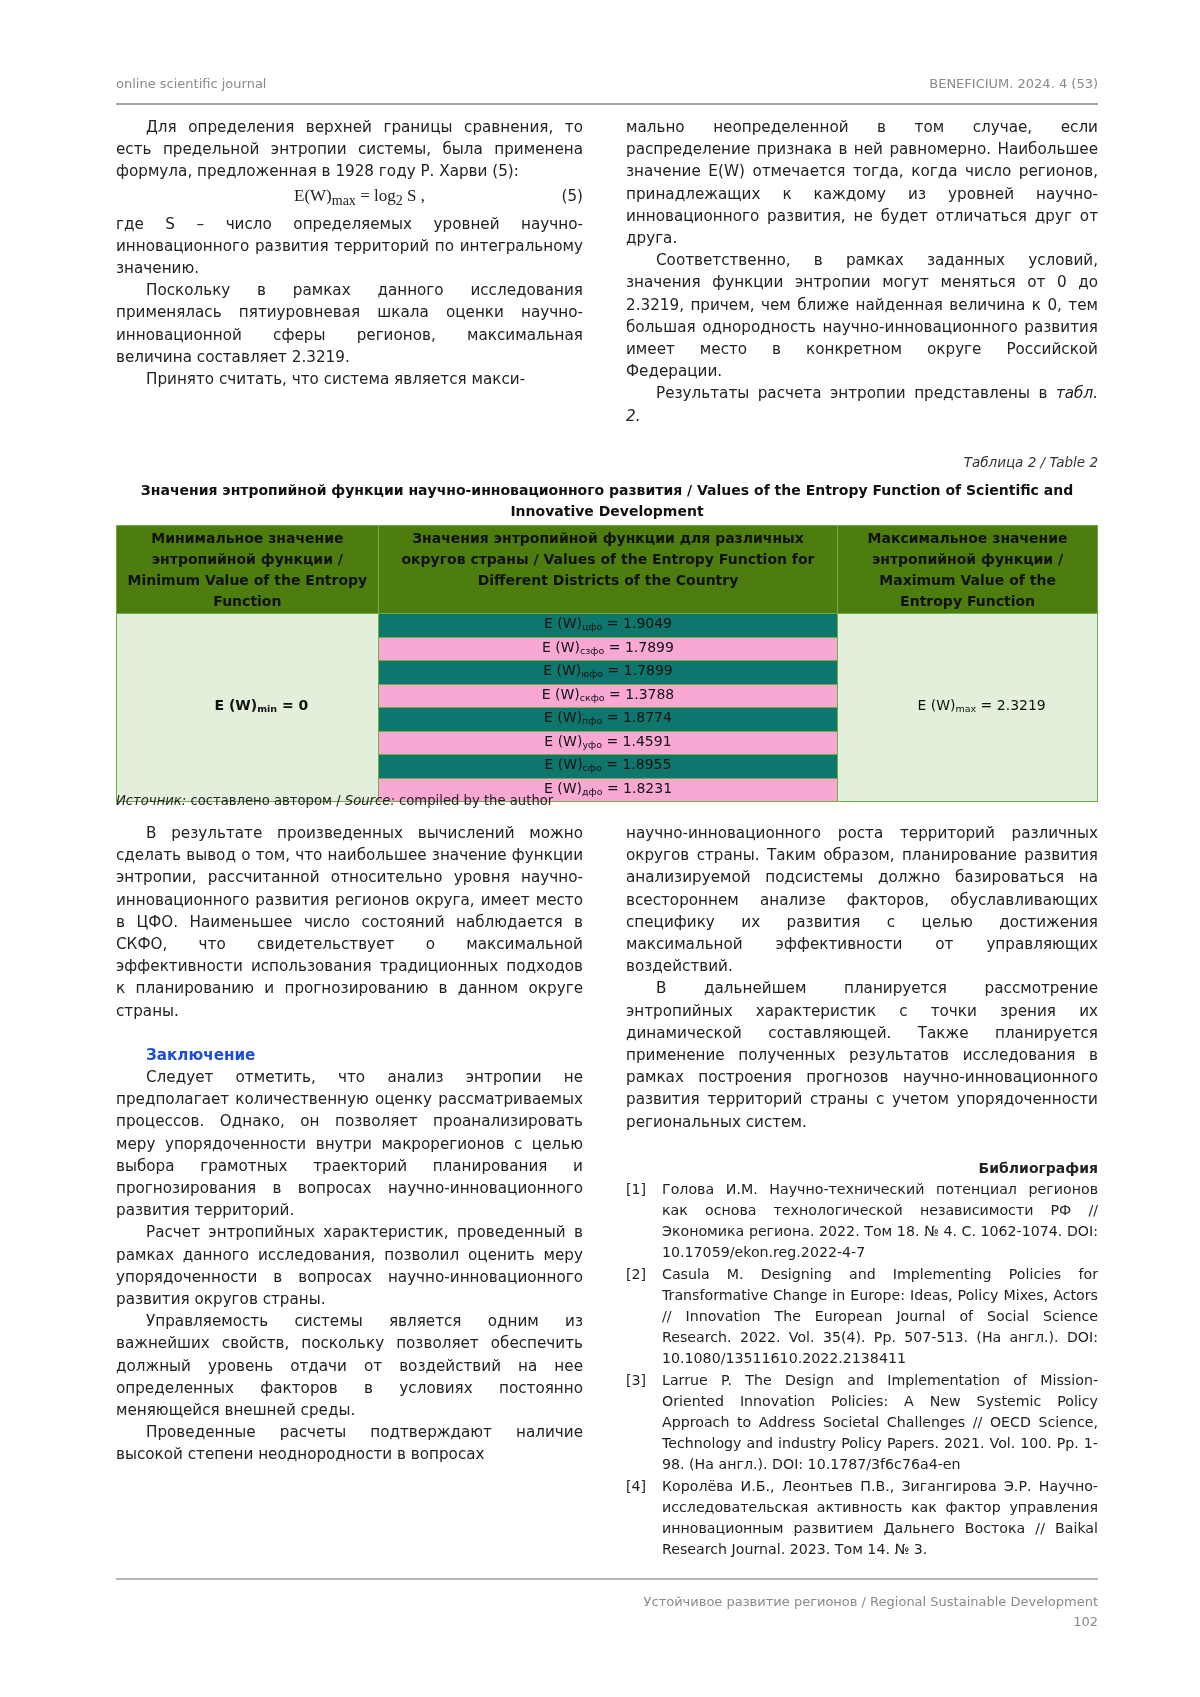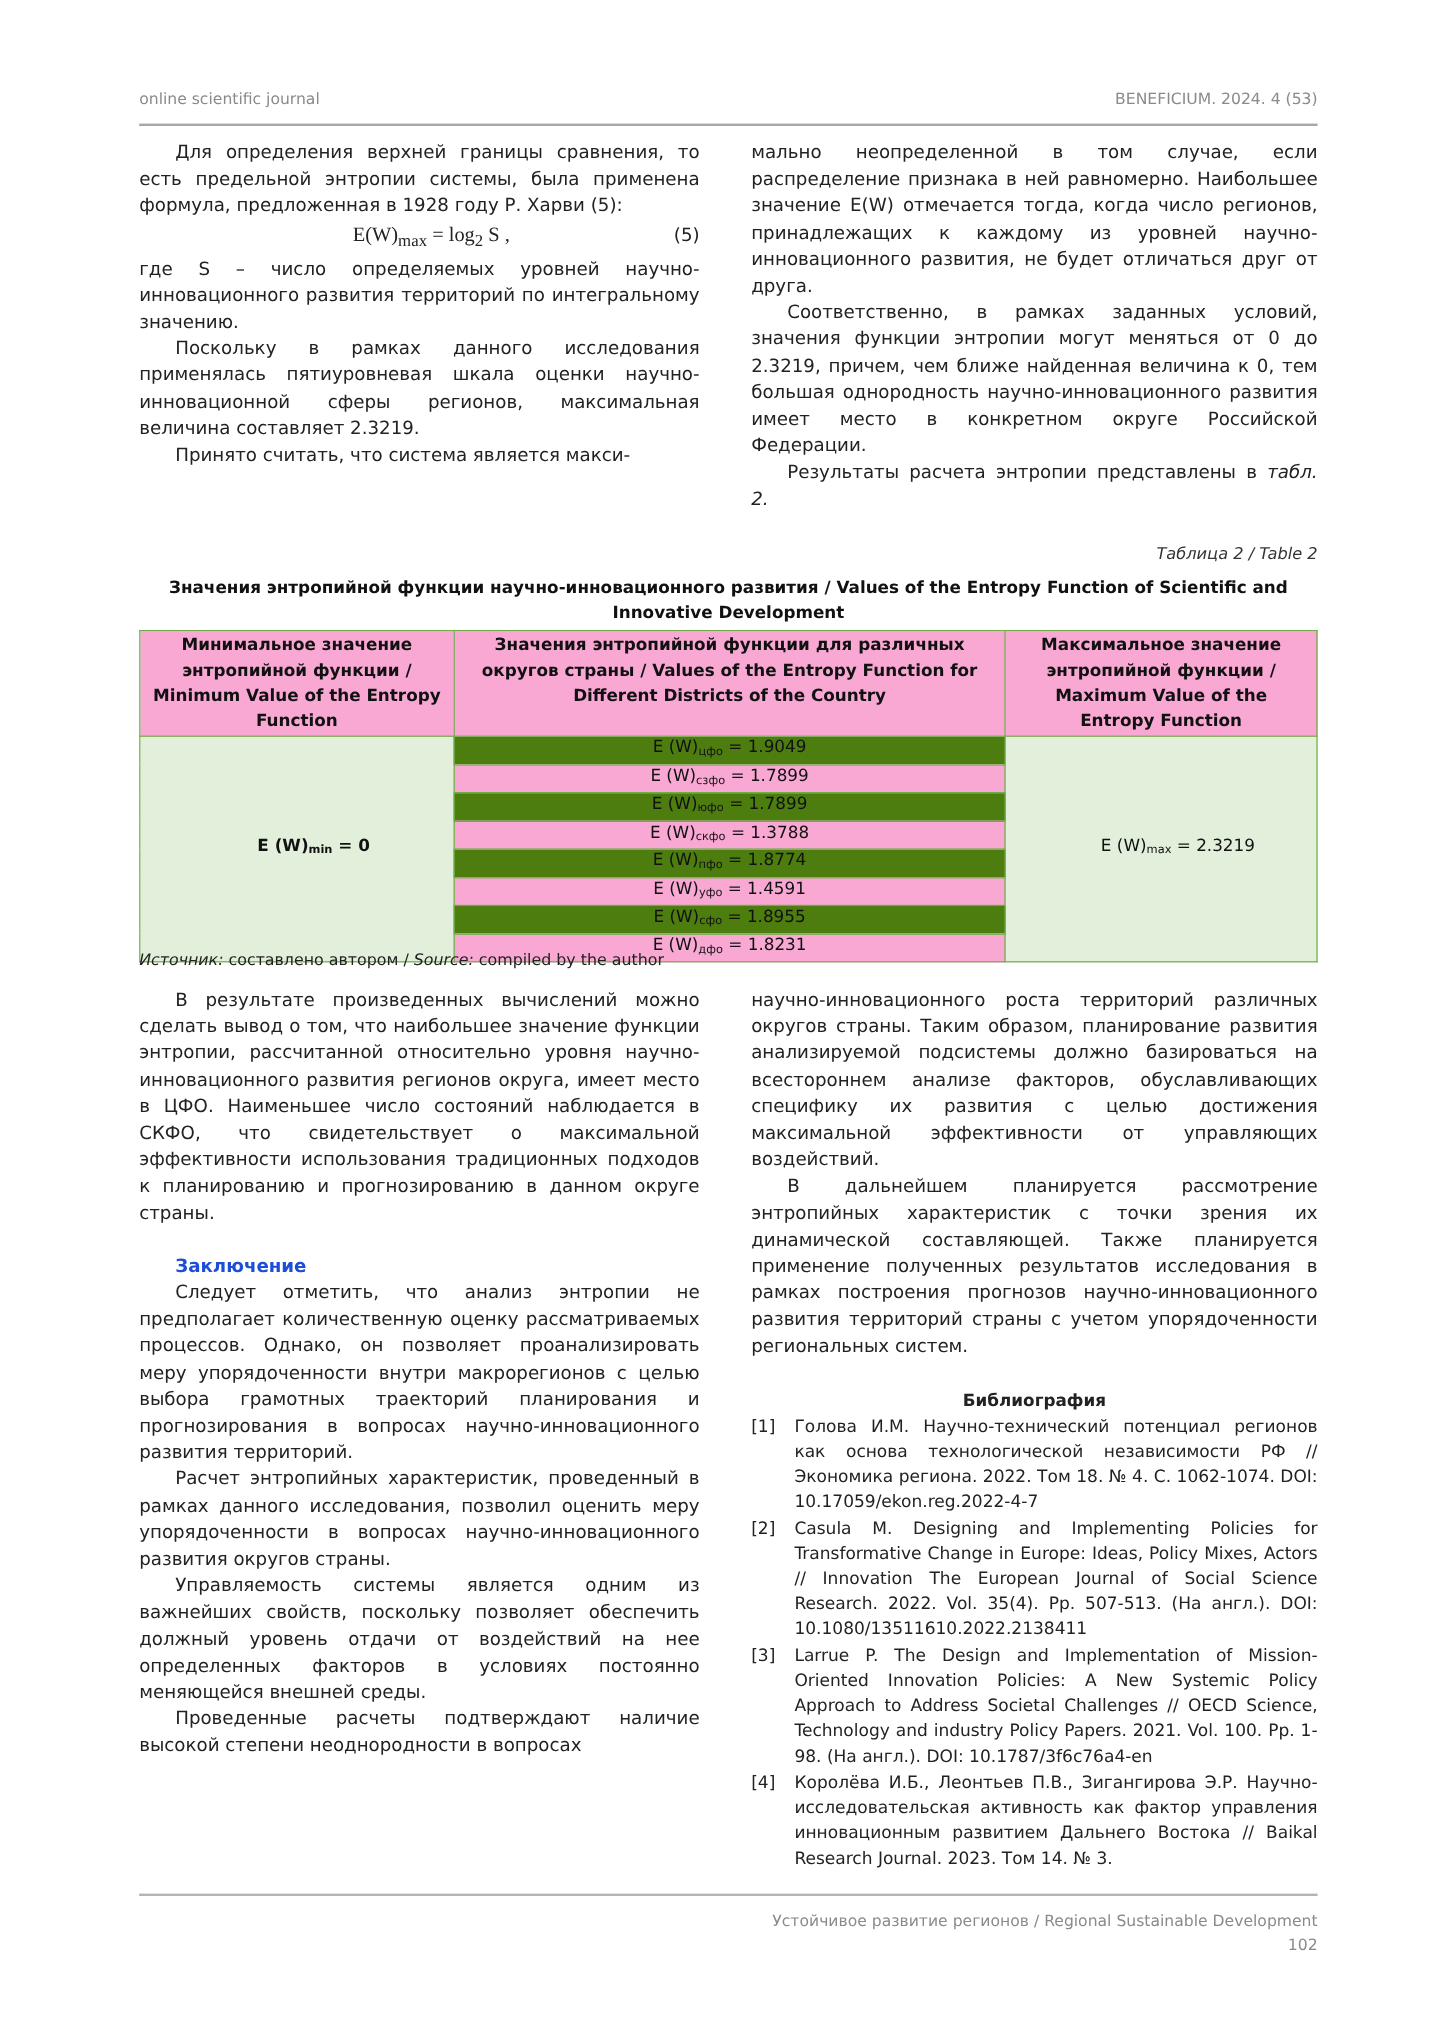--- a/index.html
+++ b/index.html
@@ -20,34 +20,34 @@
   .formula .expr { position: absolute; left: 178px; top: 2px; }
   .formula .expr sub { font-size: 14px; }
   .formula .num { position: absolute; right: 0; top: 2px; font-family: "DejaVu Sans", sans-serif; font-size: 15.2px; }
   .italic { font-style: italic; }
 
   .tbl-label { position: absolute; right: 102px; top: 454px; font-size: 13.5px; font-style: italic; color: #333; }
   .tbl-title { position: absolute; left: 116px; top: 480px; width: 982px; text-align: center;
                font-size: 14px; font-weight: bold; line-height: 21px; color: #111; }
   table.data { position: absolute; left: 116px; top: 525px; width: 982px; border-collapse: collapse;
                font-size: 14px; color: #111; }
-  table.data th { background: #f9a8d4; border: 1.5px solid #70ad47; font-weight: bold; text-align: center;
+  table.data th { background: #4d7c0f; border: 1.5px solid #70ad47; font-weight: bold; text-align: center;
                   vertical-align: top; line-height: 21px; padding: 2px 8px 1px; height: 83px; }
   table.data td { border: 1.5px solid #70ad47; text-align: center; height: 19.5px; padding: 0; line-height: 19.5px; }
   table.data td.side { background: #e2efda; vertical-align: middle; padding-left: 28px; }
   table.data td.side.minval { font-weight: bold; }
-  table.data td.val.shade { background: #4d7c0f; margin-left: 24px; }
+  table.data td.val.shade { background: #0f766e; margin-left: 24px; }
   table.data td.val.plain { background: #f9a8d4; }
   table.data sub { font-size: 9.5px; vertical-align: -2px; }
   .source { position: absolute; left: 116px; top: 793px; font-size: 13.2px; color: #222; }
 
   .col-l2 { left: 116px; top: 822px; width: 467px; }
   .col-r2 { left: 626px; top: 822px; width: 472px; }
   .sec-heading { color: #1d4ed8; font-weight: bold; margin: 22px 0 0 30px !important; text-align: left; }
-  .bib-title { text-align: center; font-weight: bold; font-size: 14px; margin-top: 24px !important; line-height: 22px; }
+  .bib-title { text-align: right; font-weight: bold; font-size: 14px; margin-top: 24px !important; line-height: 22px; }
   .bib-item { position: relative; padding-left: 36px; font-size: 14.2px; line-height: 21.2px; }
   .bib-item .n { position: absolute; left: 0; top: 0; }
 
   .footer-rule { position: absolute; left: 116px; top: 1578px; width: 982px; height: 2px; background: #b4b4b4; }
   .footer { position: absolute; right: 102px; top: 1592px; text-align: right; font-size: 13px; color: #8a8a8a; line-height: 20px; }
 </style>
 </head>
 <body>
 
 <div class="header">

